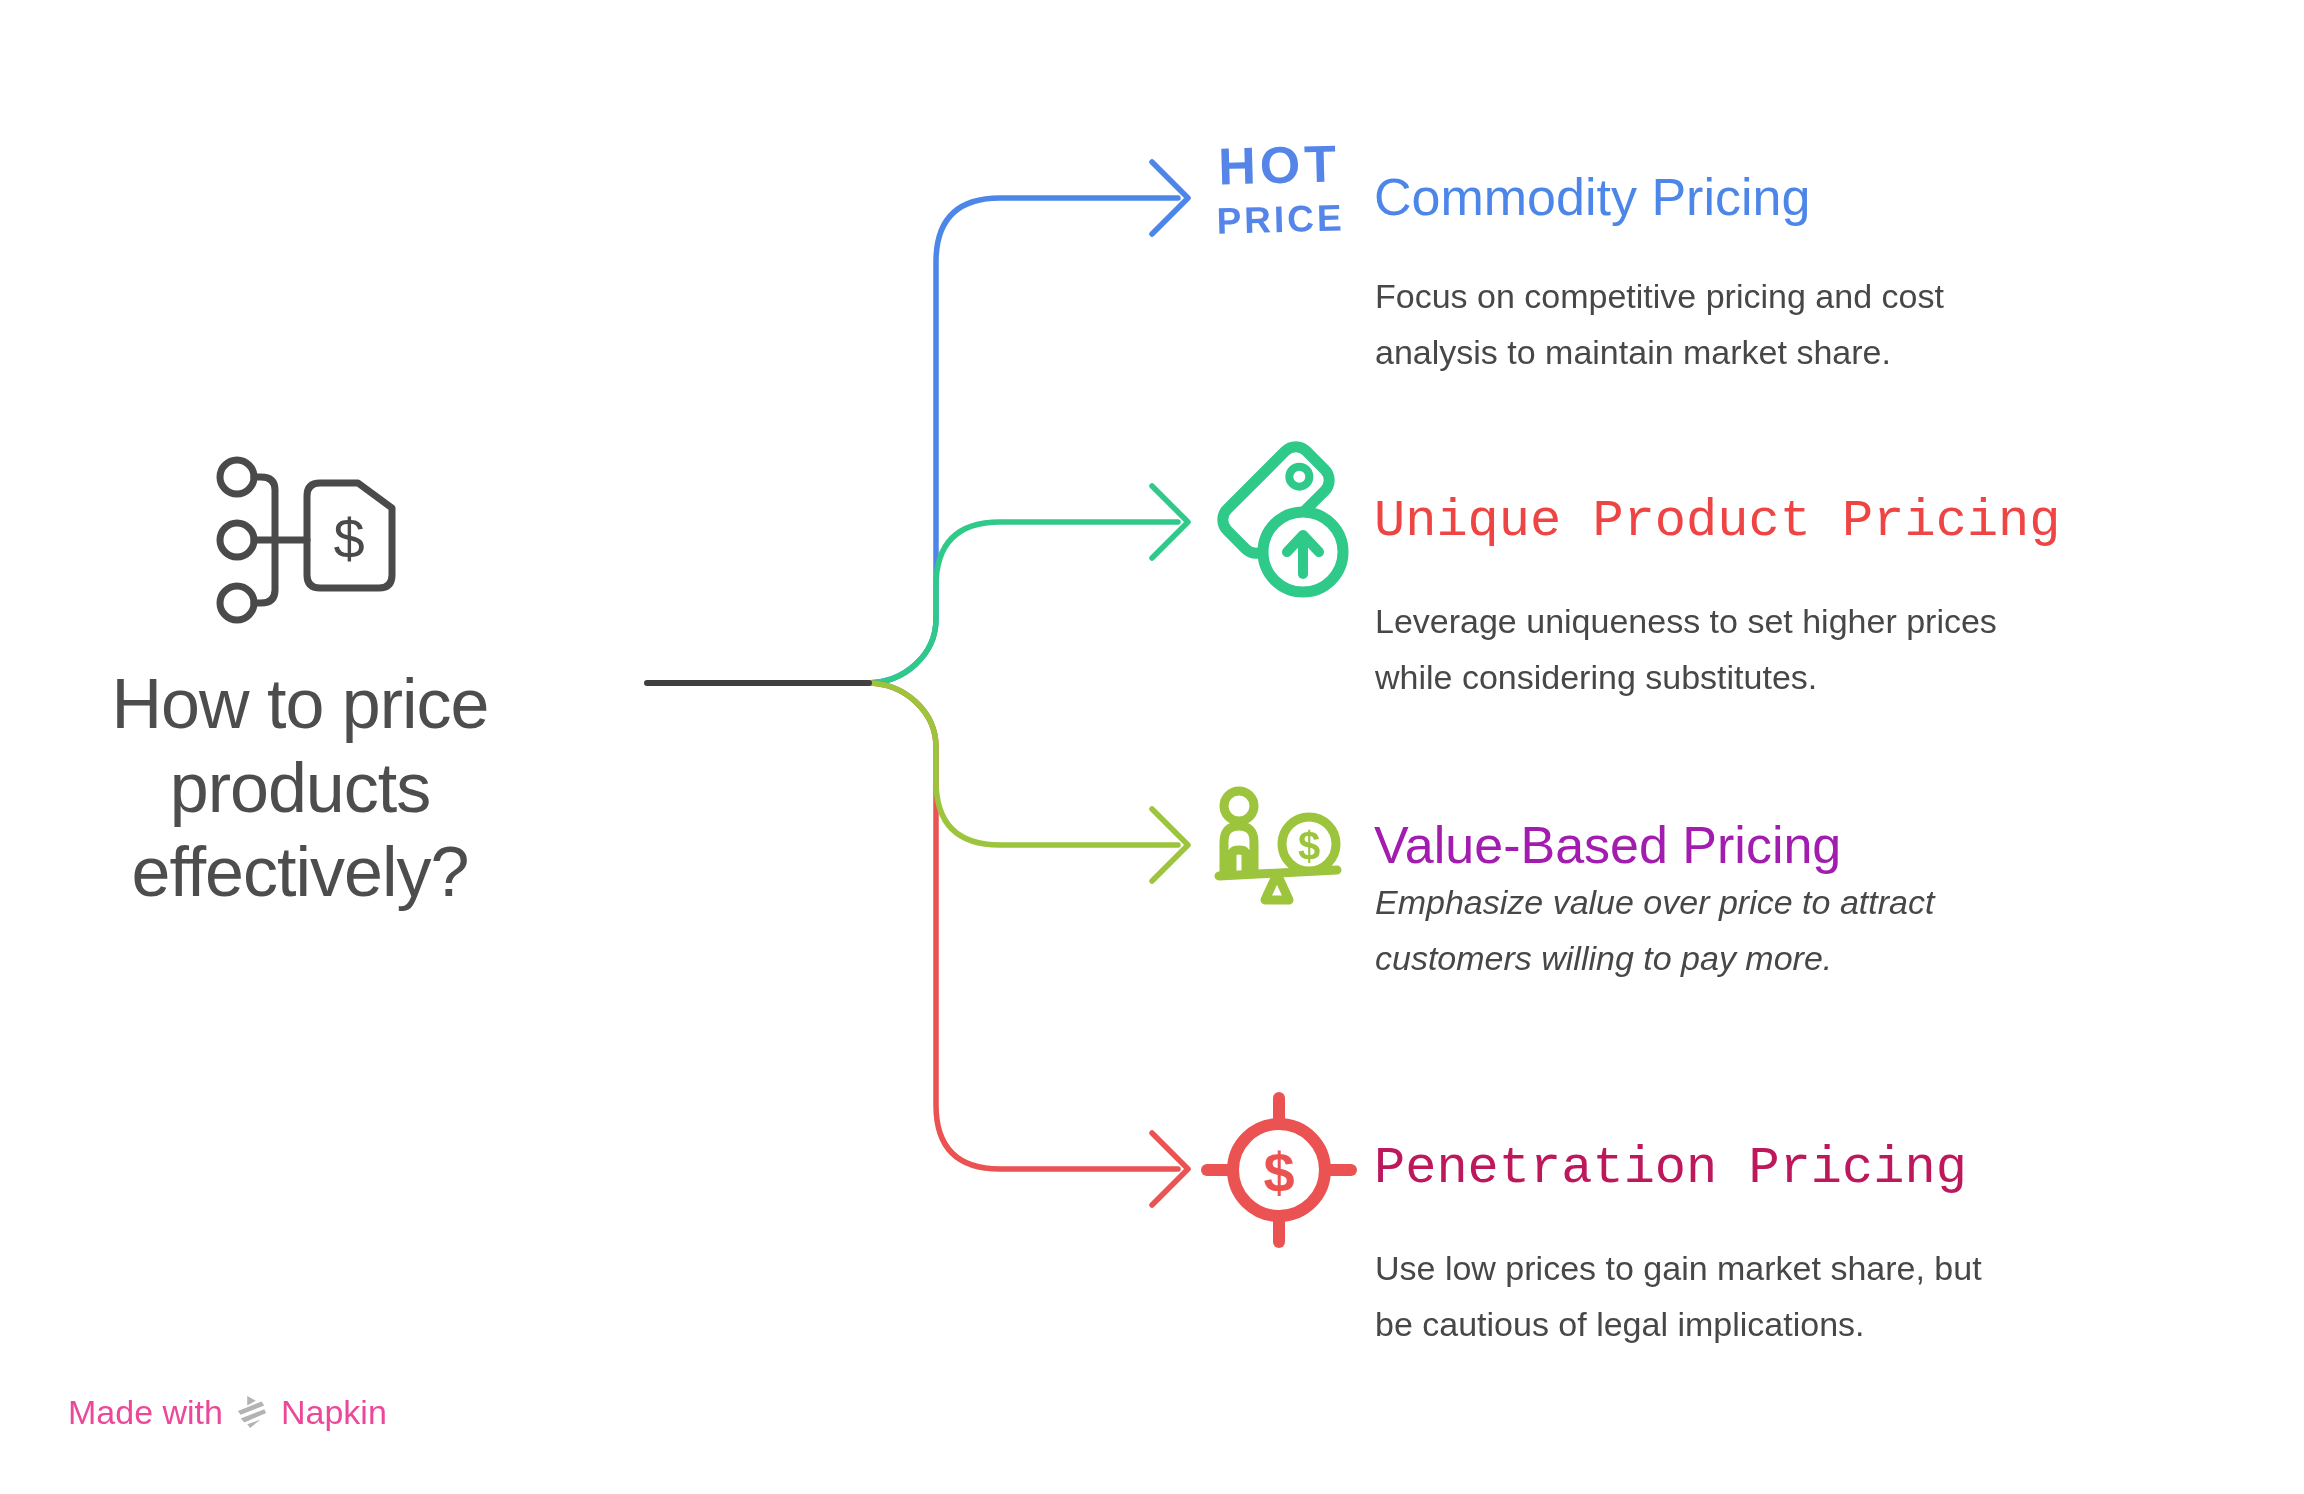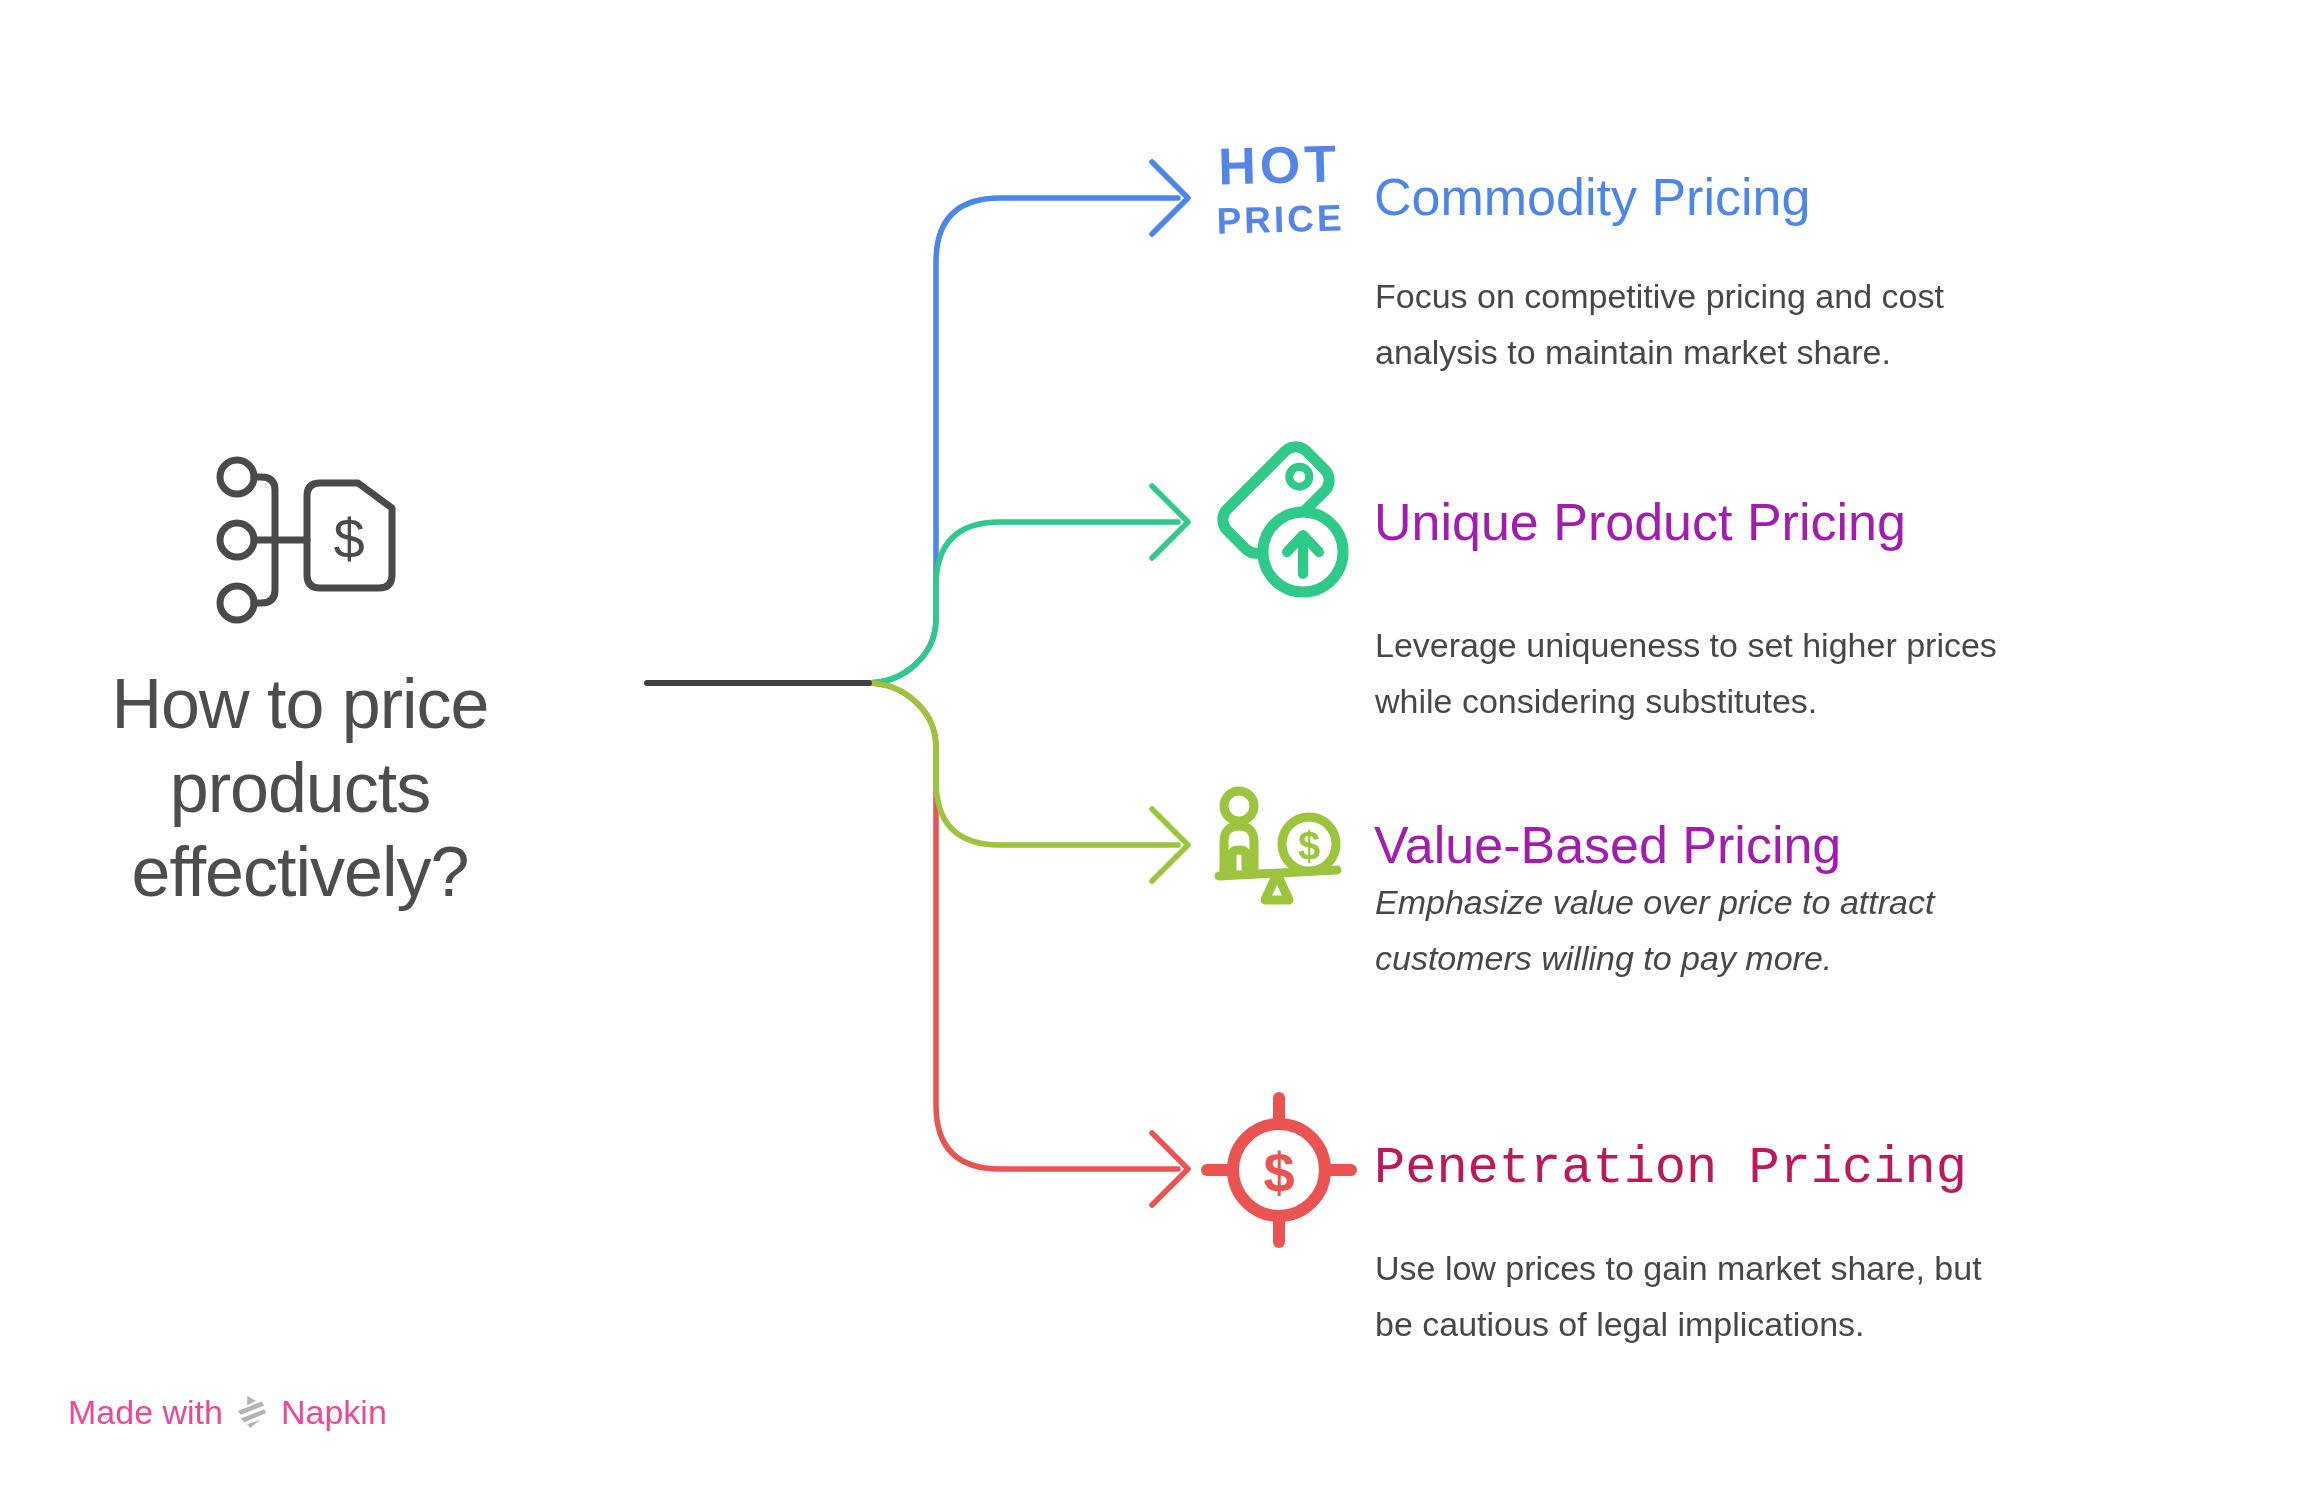--- a/index.html
+++ b/index.html
@@ -25,24 +25,24 @@
   
   .branch-title{
     position:absolute;left:1374px;height:80px;line-height:80px;
     font-size:52px;white-space:nowrap;
   }
   .branch-desc{
     position:absolute;left:1375px;
     font-size:34px;line-height:56px;color:#474747;white-space:nowrap;
   }
   .t1{top:157px;color:#4d86e9;}
-  .t2{top:482px;color:#a21caf;}
+  .t2{top:482px;color:#ef4444;font-family:Liberation Mono, monospace;}
   .t3{top:805px;color:#a21caf;}
   .t4{top:1129px;color:#be185d;font-family:Liberation Mono, monospace;}
-  .d1{top:268px;} .d2{top:593px;margin-top:24px;} .d3{top:874px;font-style:italic;} .d4{top:1240px;}
+  .d1{top:268px;} .d2{top:593px;} .d3{top:874px;font-style:italic;} .d4{top:1240px;}
 
   
   .hotprice{
     position:absolute;left:1202px;top:136px;width:156px;height:122px;
     text-align:center;color:#5585e8;font-weight:bold;
     transform:rotate(-1.5deg);
   }
   .hotprice .l1{font-size:52px;line-height:58px;letter-spacing:4px;}
   .hotprice .l2{font-size:37px;line-height:52px;letter-spacing:3px;}
 

